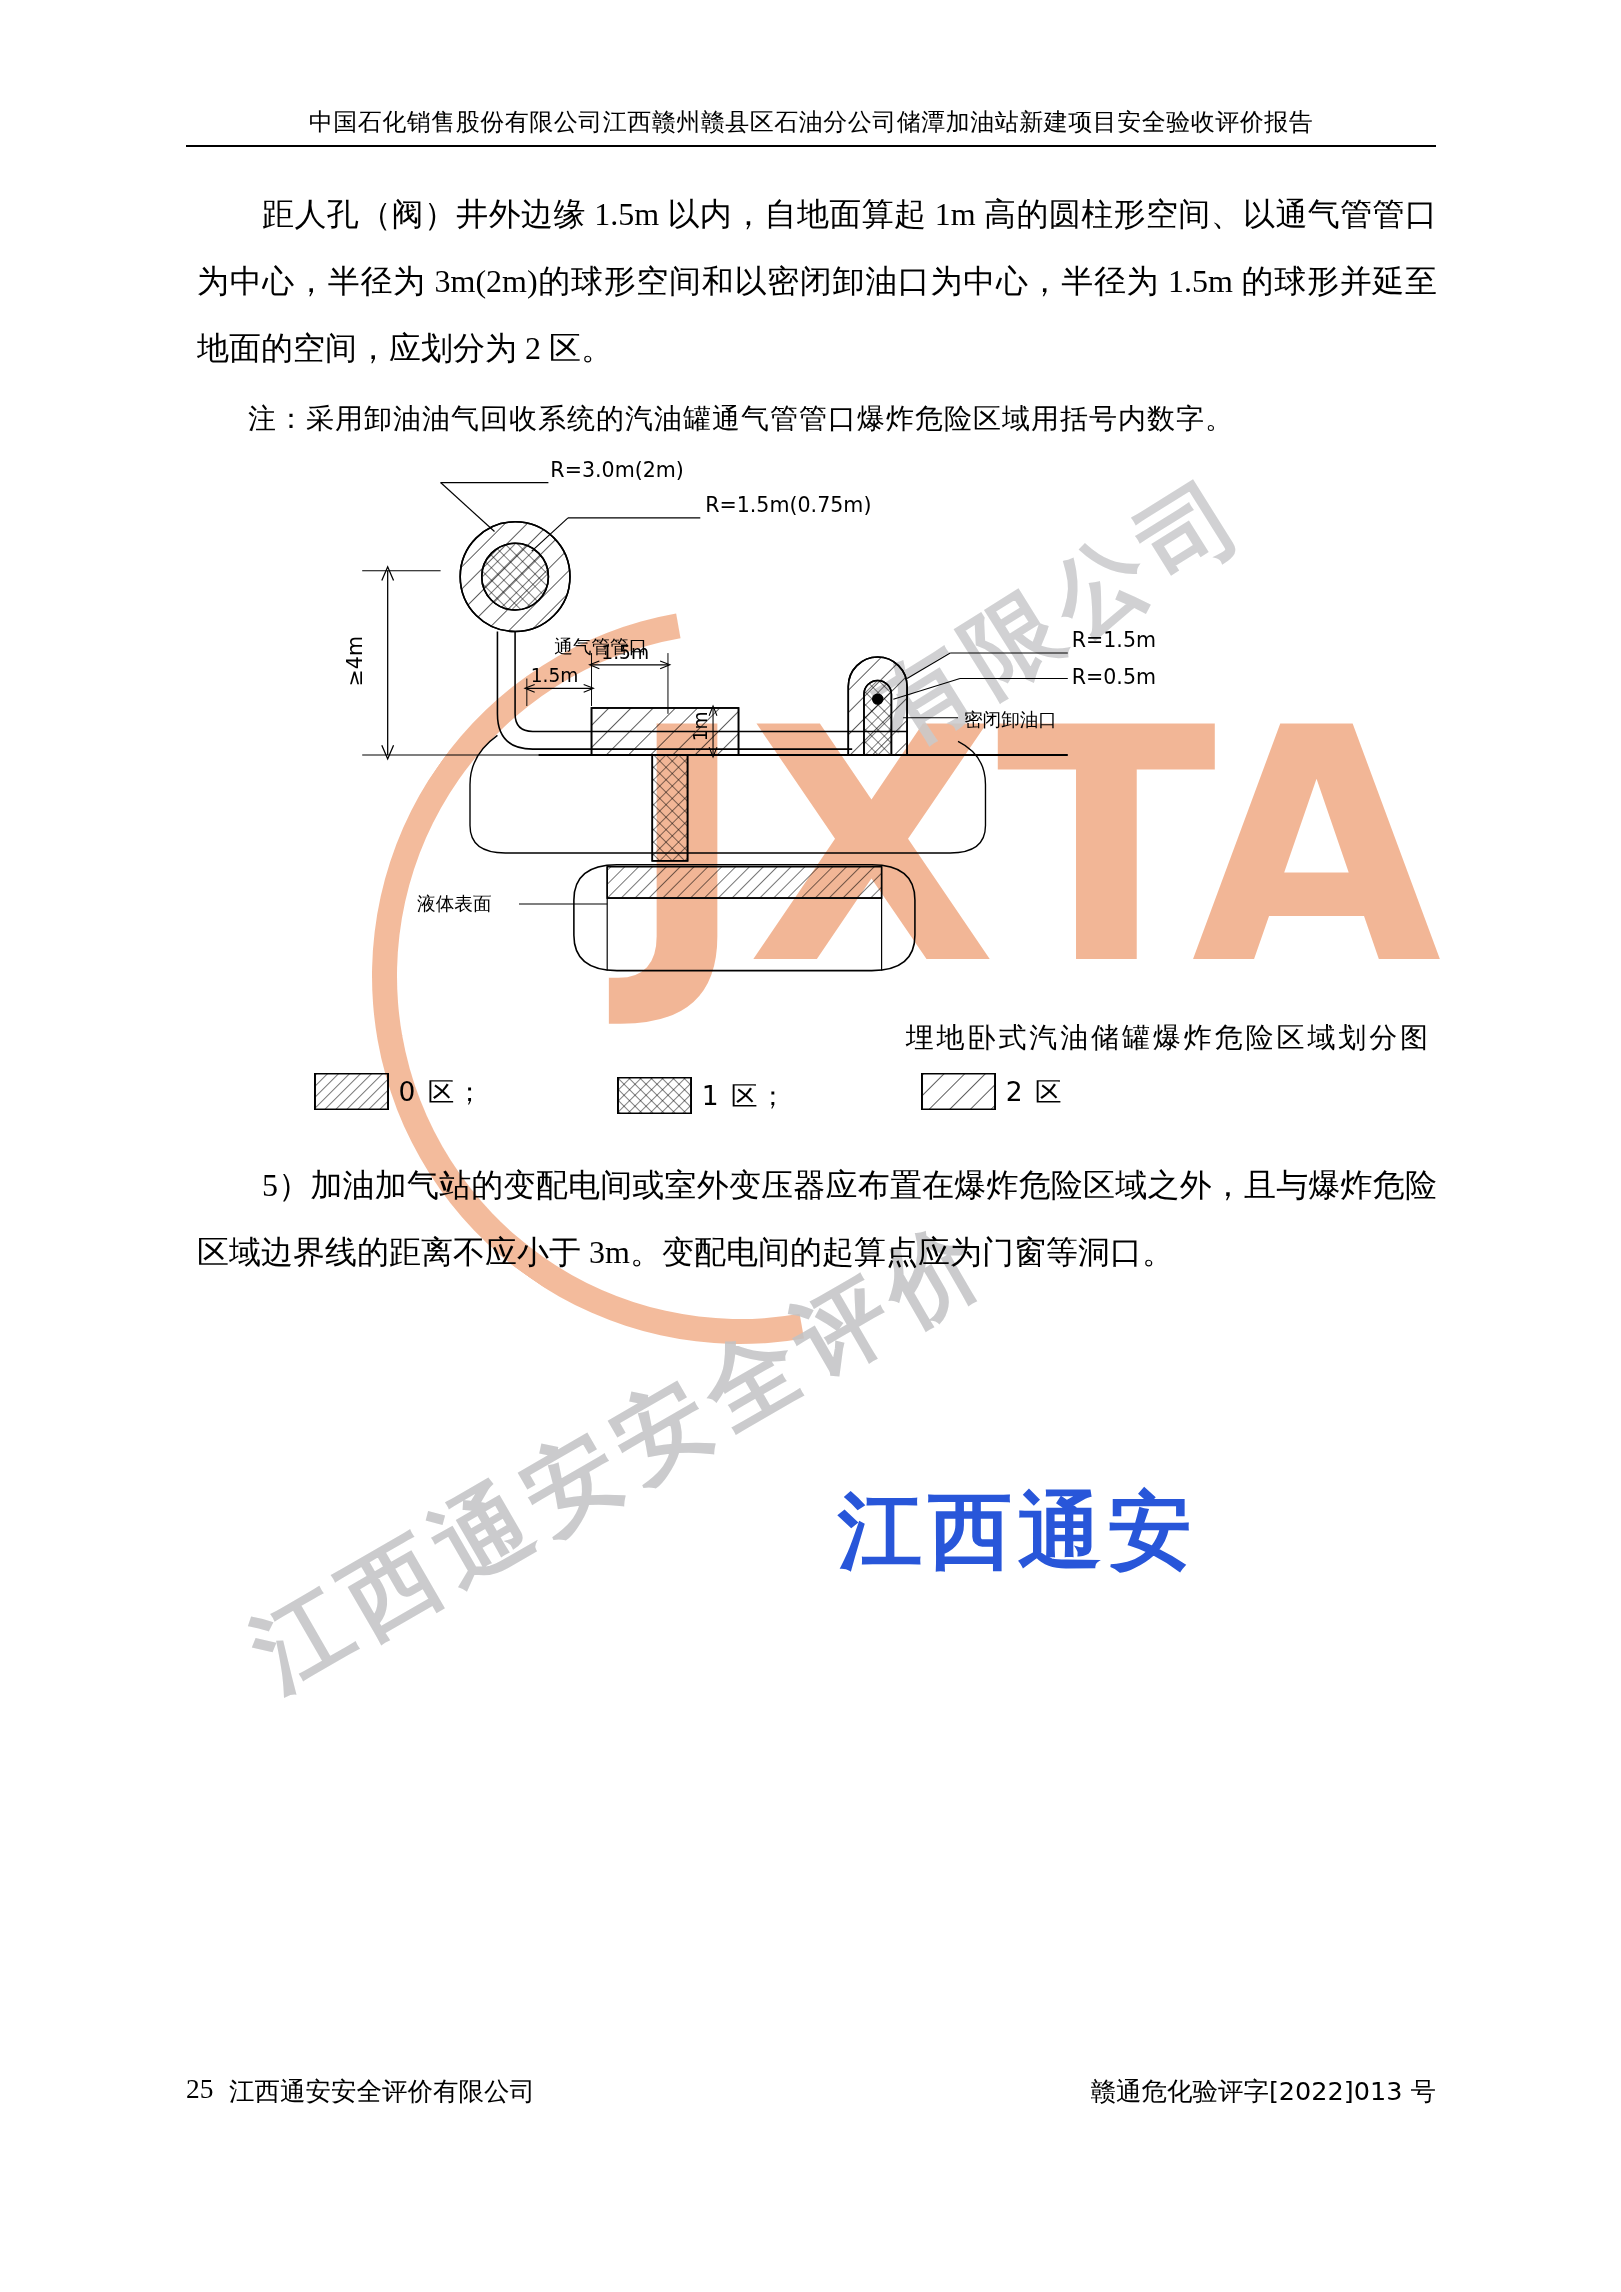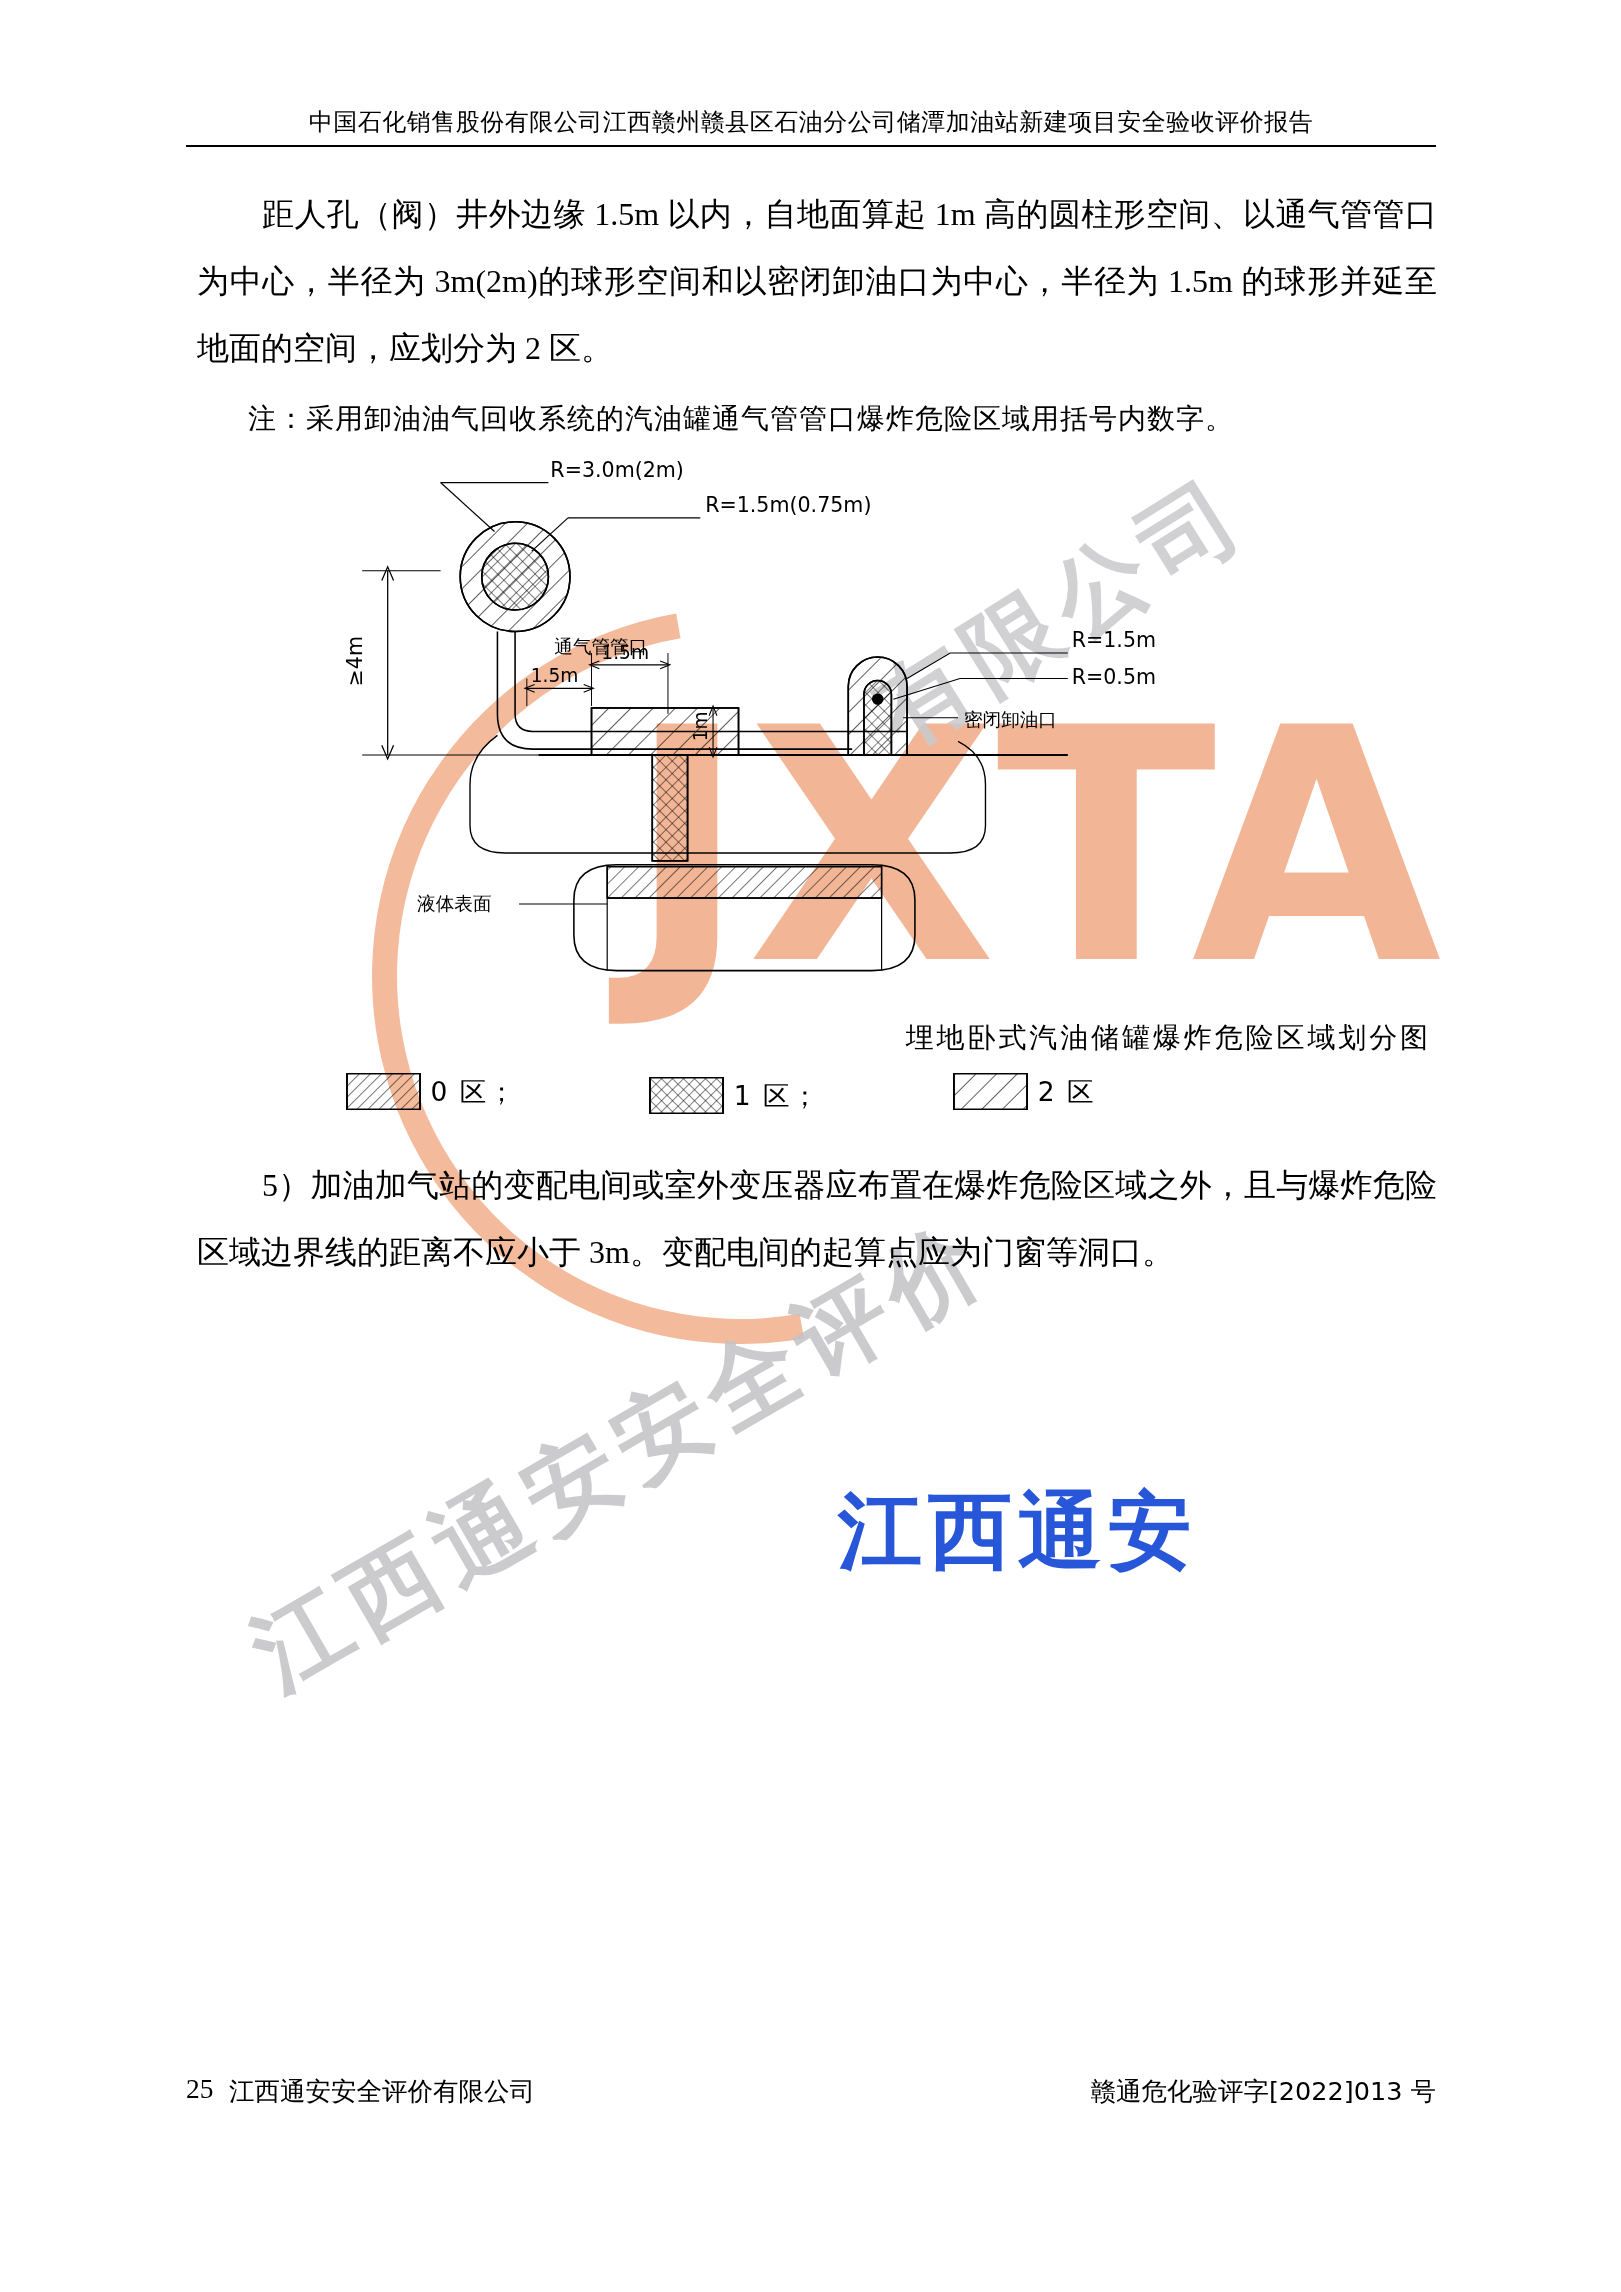--- a/index.html
+++ b/index.html
@@ -161,21 +161,20 @@
     height: 45px;
   }
   .legend-item {
     position: absolute;
     display: flex;
     align-items: center;
     gap: 9.8px;
     font-family: "DejaVu Sans", sans-serif;
     font-size: 26.5px;
     letter-spacing: 2px;
-    margin-left: 32px;
   }
   .sw {
     width: 73px;
     height: 35px;
     border: 1.5px solid #000;
   }
   .legend-item:nth-child(1) { left: 19.6px; top: 0; }
   .legend-item:nth-child(2) { left: 323px; top: 4px; }
   .legend-item:nth-child(3) { left: 627px; top: 0; }
 

